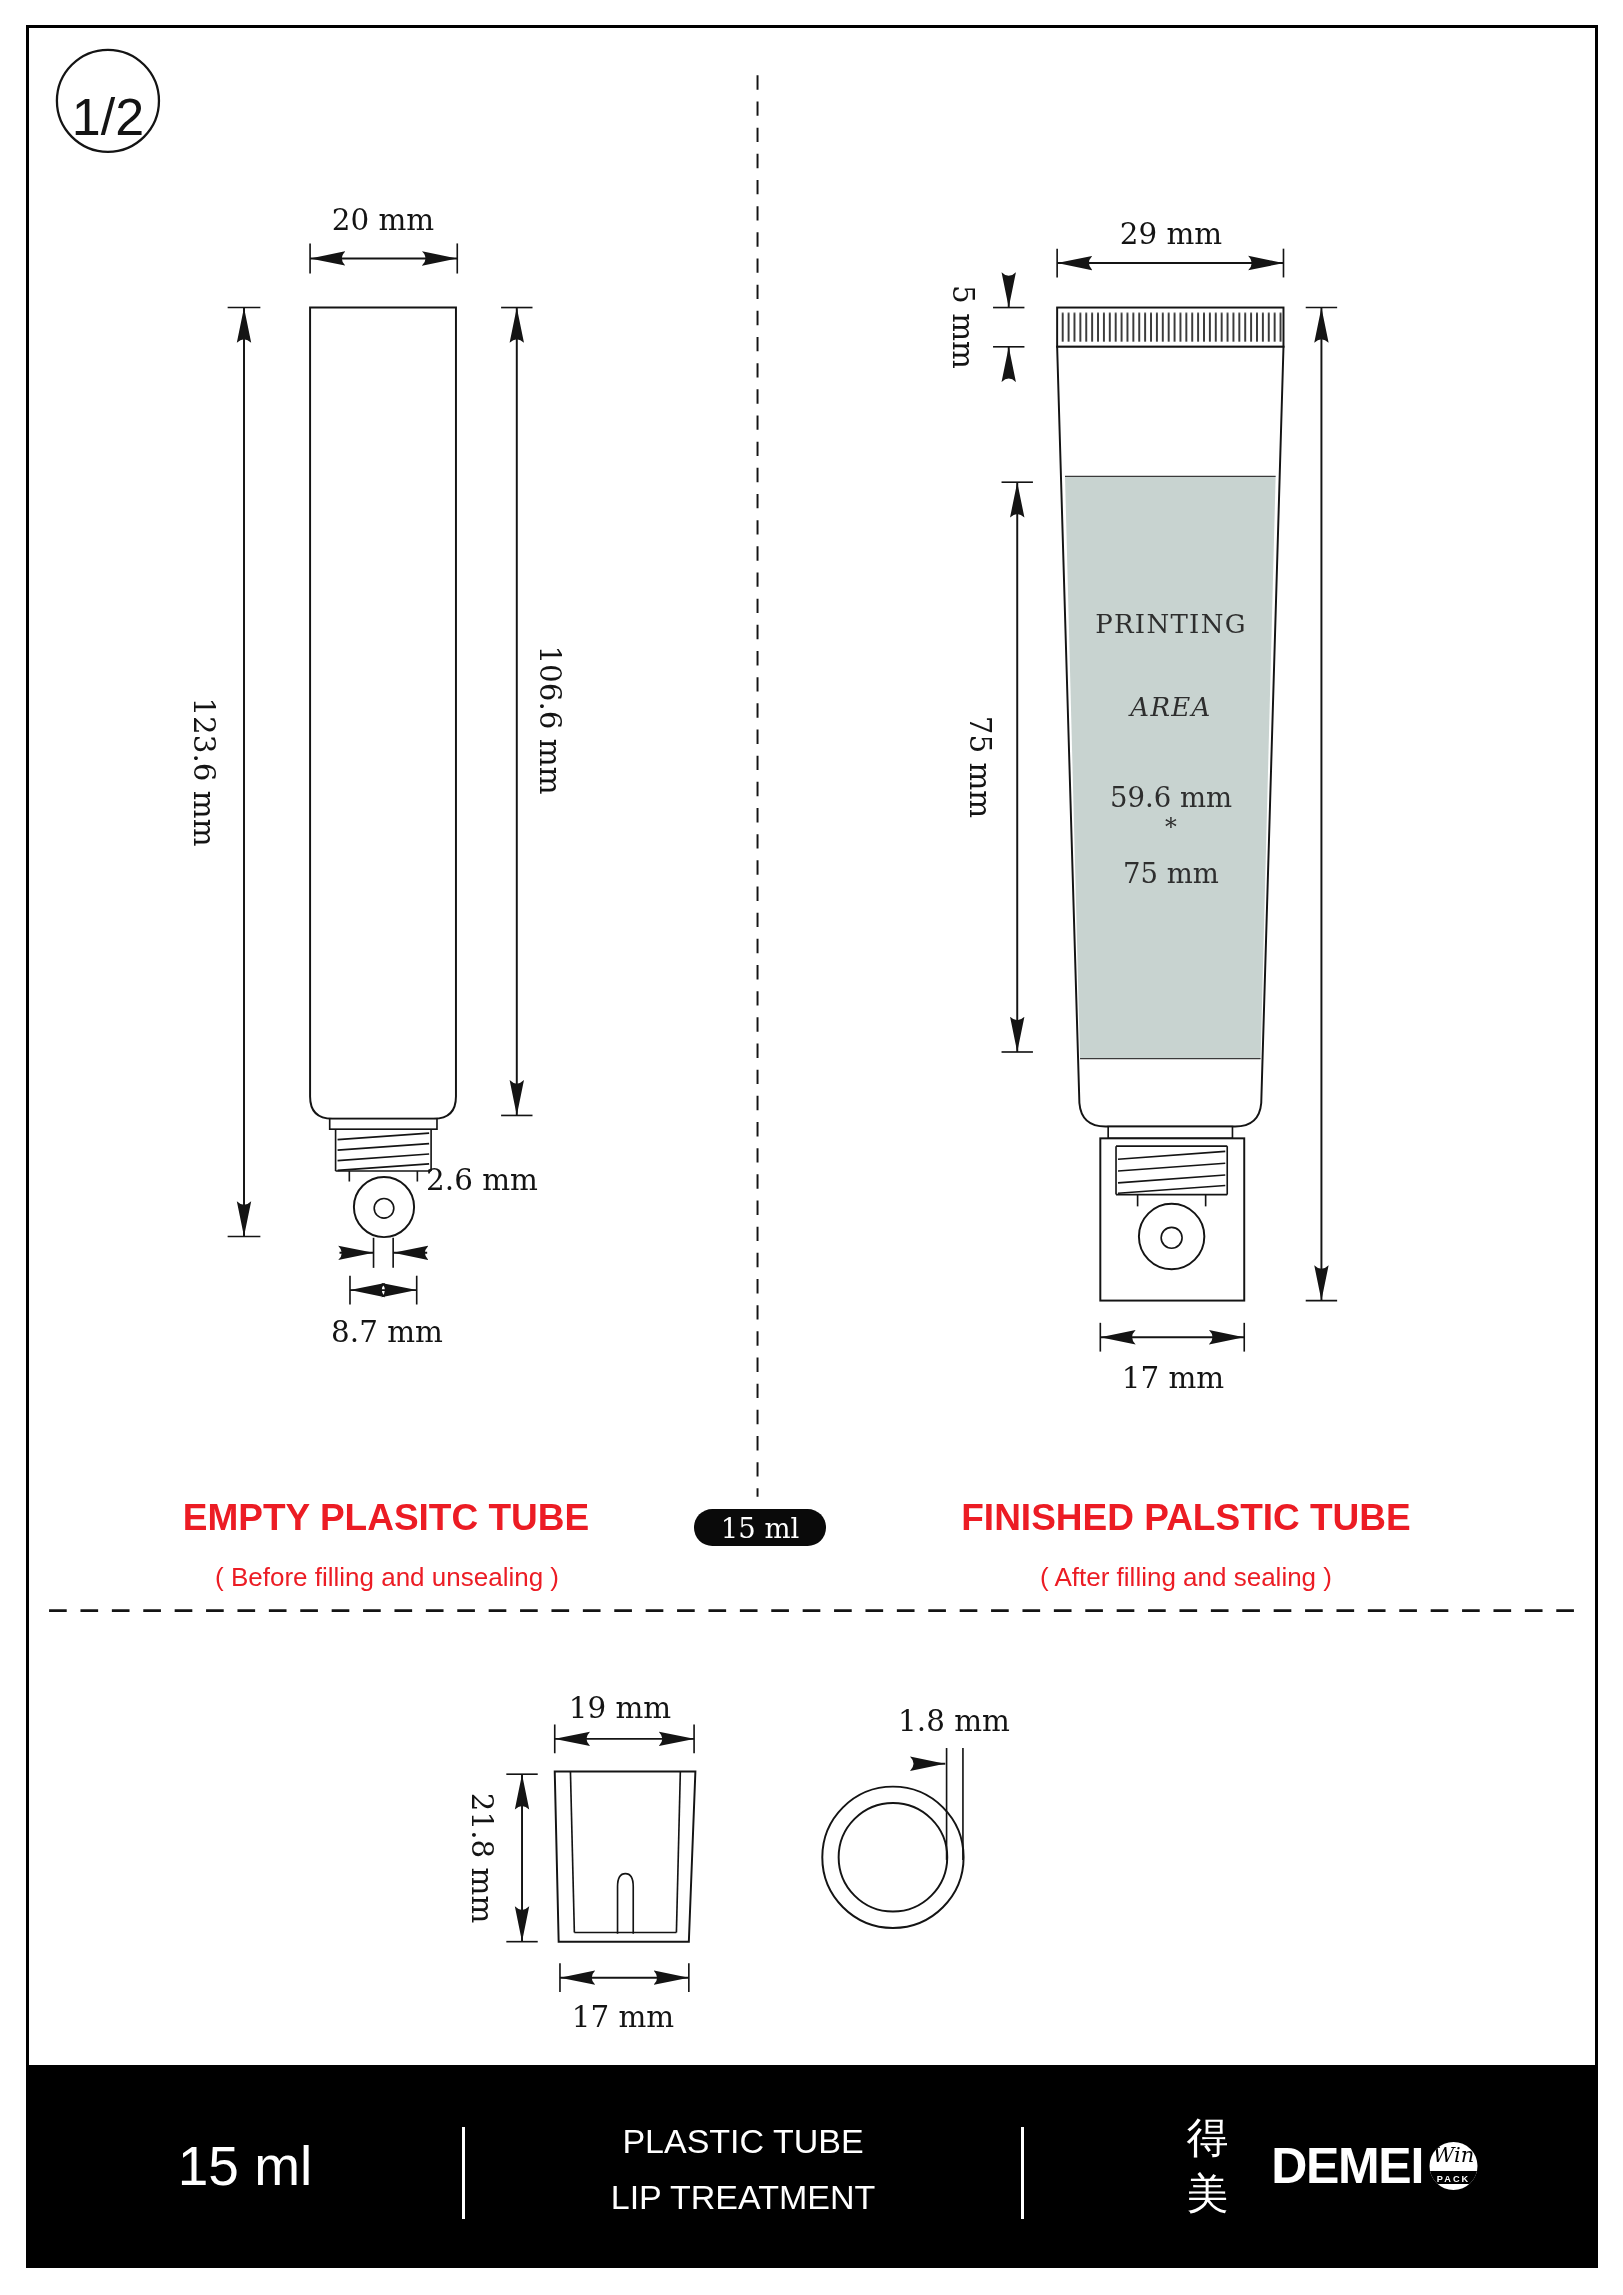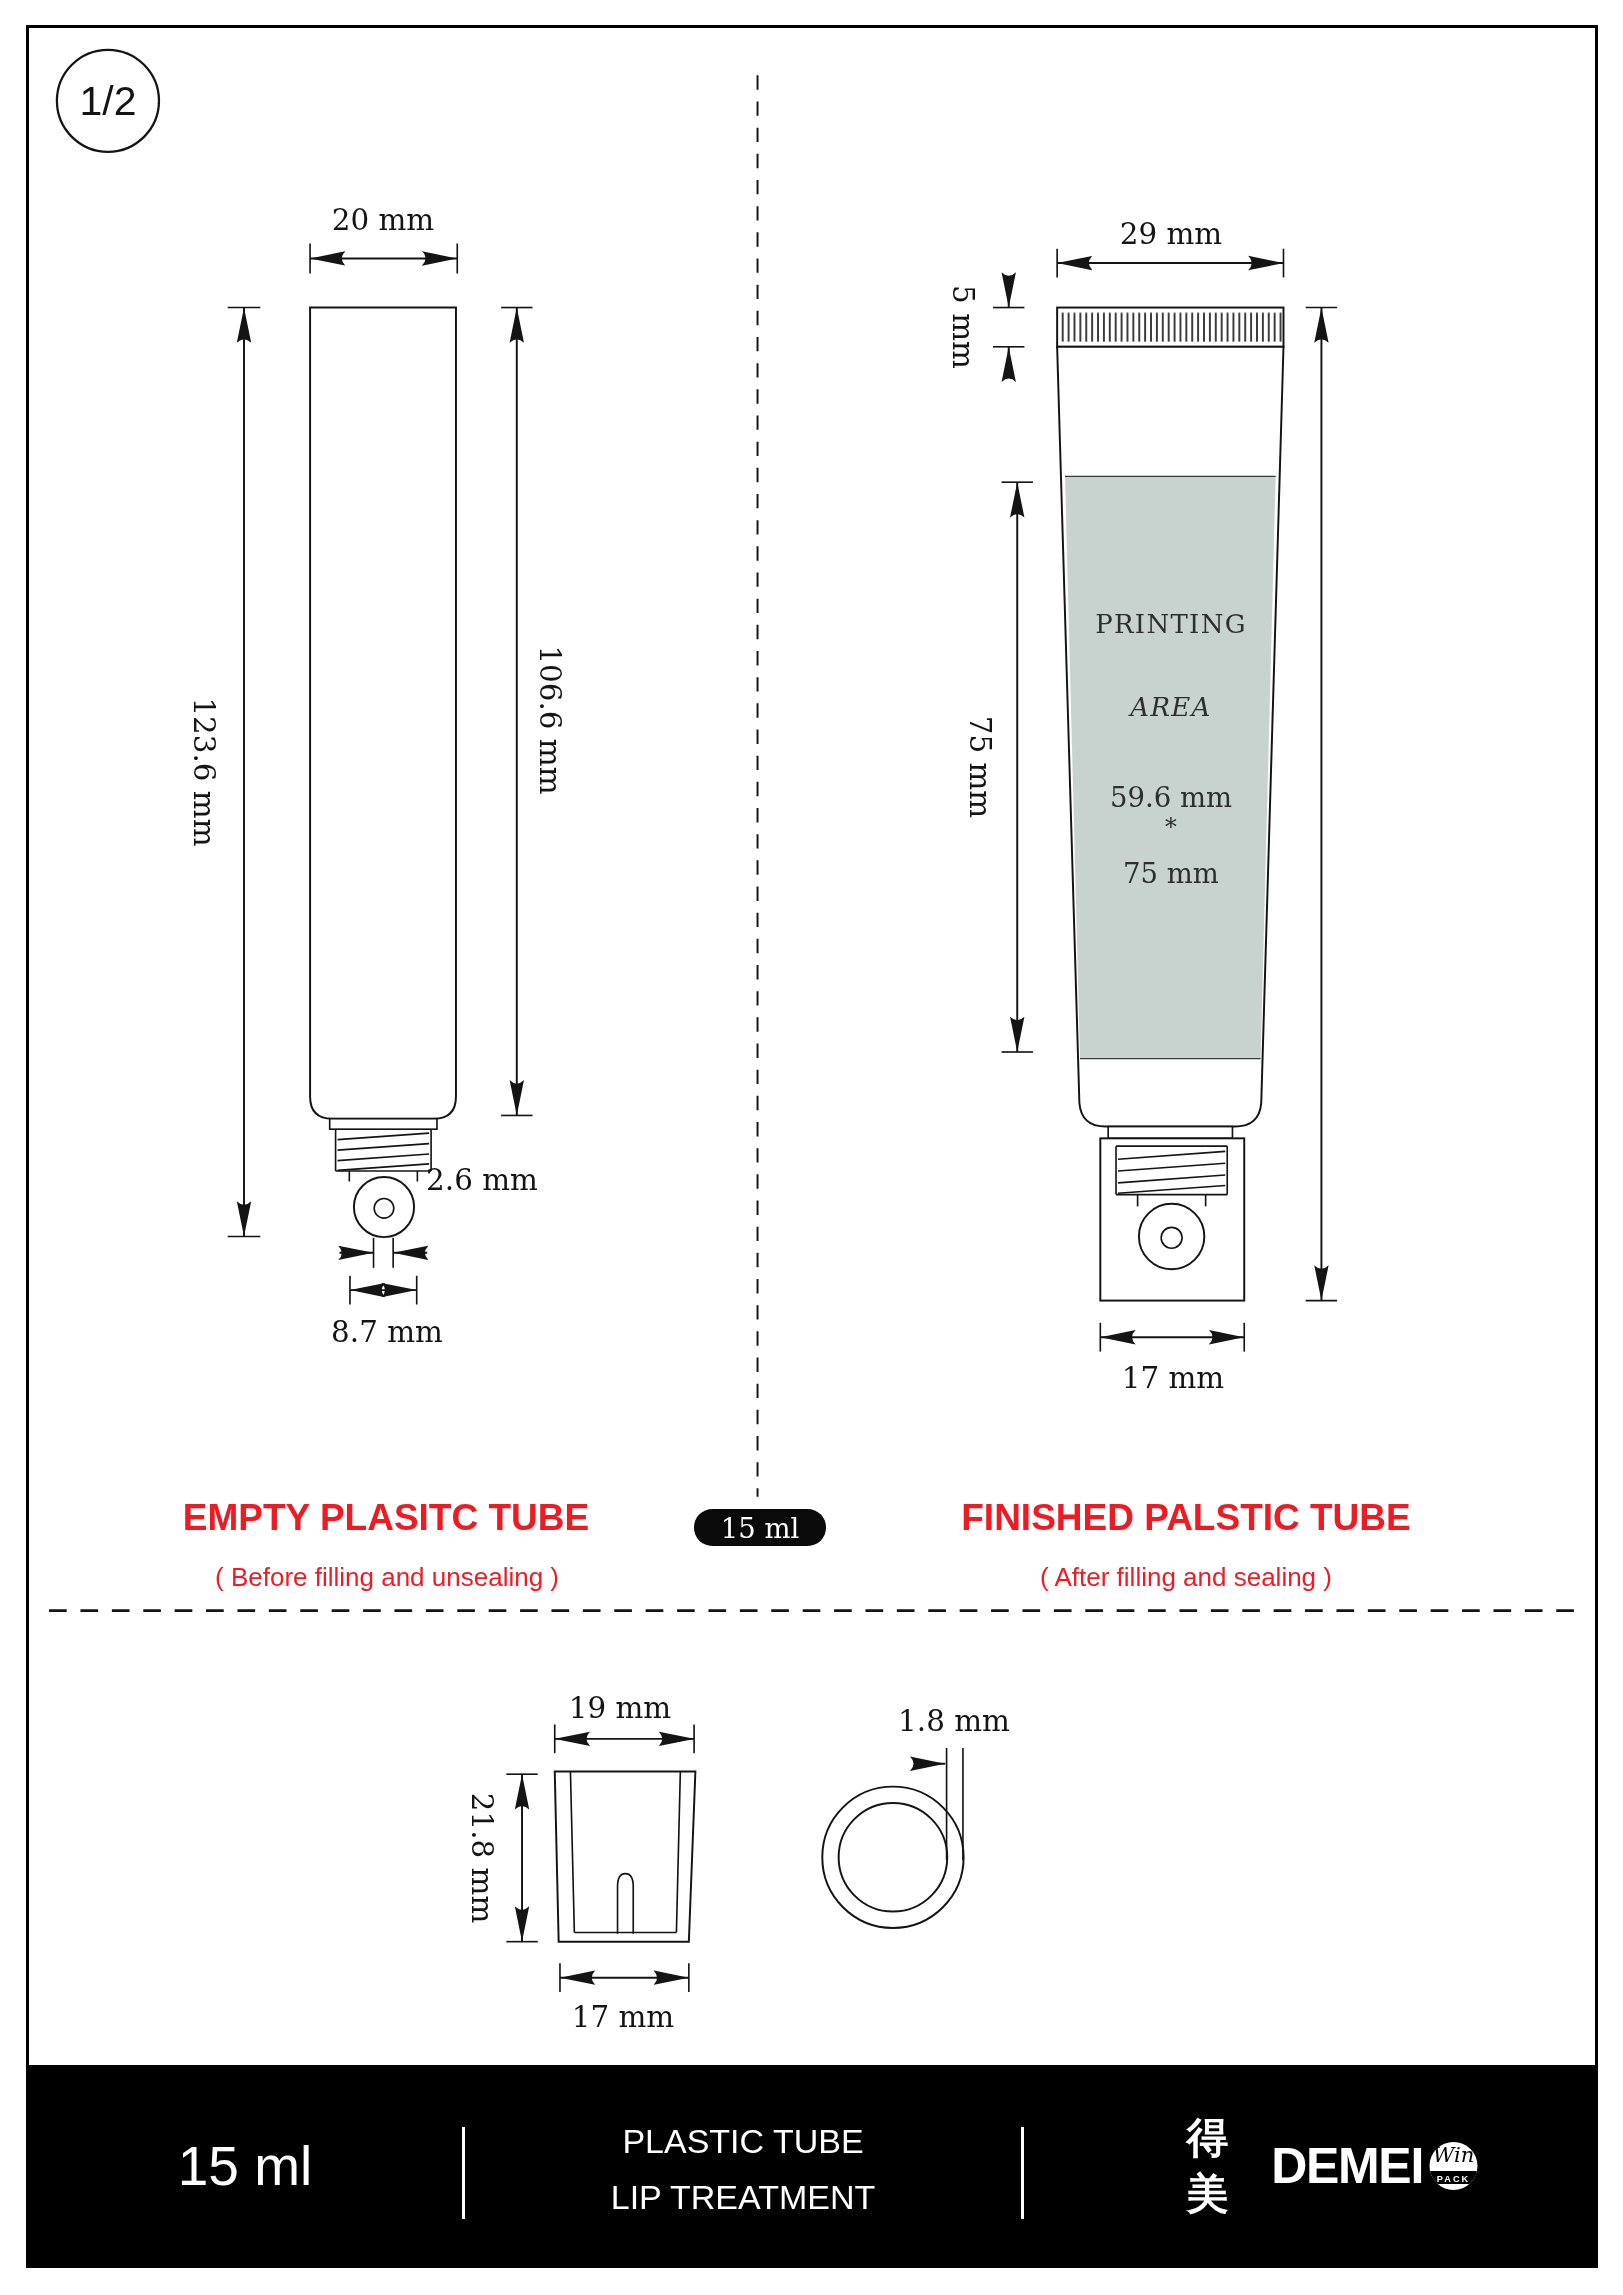--- a/index.html
+++ b/index.html
@@ -11,21 +11,21 @@
     position:absolute; left:26px; top:25px; width:1572px; height:2243px;
     border:3.3px solid #000; box-sizing:border-box;
   }
   #geometry { position:absolute; left:0; top:0; }
   .lbl {
     position:absolute; transform:translate(-50%,-50%);
     white-space:nowrap; font-size:29.4px; color:#141414; text-align:center;
   }
   .rot { transform:translate(-50%,-50%) rotate(90deg); }
   .sans { font-family:"Liberation Sans", sans-serif; }
-  .indicator { font-size:41px; }
+  .indicator { font-size:52px;margin-top:16px; }
   .pa-label { font-size:26px; letter-spacing:1.3px; color:#2e2e2e; }
   .pa-dim { font-size:27.5px; color:#2e2e2e; }
   .pa-star { font-size:23.6px; color:#2e2e2e; }
   .red-title { font-family:"Liberation Sans", sans-serif; font-weight:bold; font-size:37px; color:#ec1c24; }
   .red-sub { font-family:"Liberation Sans", sans-serif; font-size:26px; color:#ec1c24; }
   .vol-badge {
     position:absolute; left:694px; top:1509px; width:132px; height:37px;
     background:#0a0a0a; border-radius:18.3px; display:flex; align-items:center; justify-content:center;
   }
   .vol-badge span { color:#fff; font-size:27.5px; }
@@ -34,21 +34,21 @@
   }
   .footer-text { position:absolute; transform:translate(-50%,-50%); color:#fff; white-space:nowrap;
     font-family:"Liberation Sans", sans-serif; }
   .f-vol { font-size:55px; }
   .f-prod { font-size:34px; }
   .f-divider { position:absolute; width:2.6px; height:92px; top:2127px; background:#fff; }
   #brand-logo {
     position:absolute; left:1332px; top:2166px; transform:translate(-50%,-50%);
     display:flex; align-items:center; gap:6.5px; color:#fff;
   }
-  .brand-cjk { font-family:"Liberation Sans", sans-serif; font-weight:bold; font-size:42px; }
+  .brand-cjk { font-family:"Liberation Sans", sans-serif; font-weight:normal; font-size:42px; }
   .brand-latin { font-family:"Liberation Sans", sans-serif; font-weight:bold; font-size:50px; letter-spacing:-1.3px; }
   .win-badge {
     position:relative; width:48px; height:48px; background:#fff; border-radius:50%;
     overflow:hidden; flex:0 0 auto;
   }
   .win-badge .win {
     position:absolute; left:50%; top:13px; transform:translate(-50%,-50%);
     color:#000; font-family:"DejaVu Serif", serif; font-style:italic; font-weight:normal; font-size:21px;
   }
   .win-badge .pack-band {

